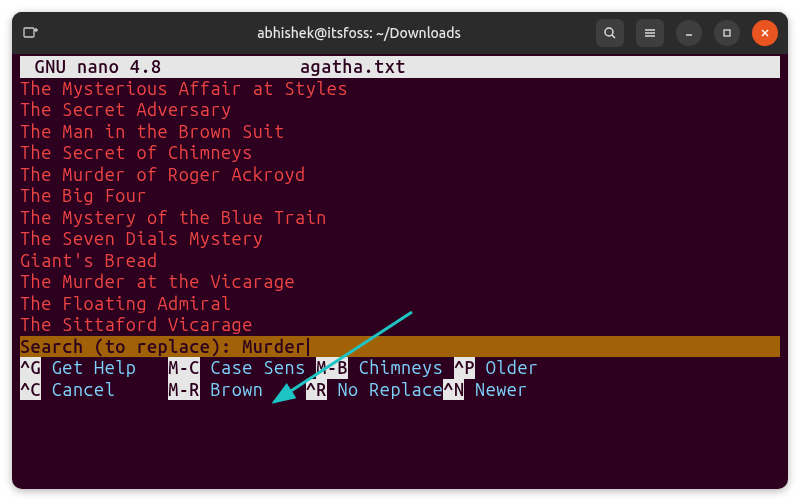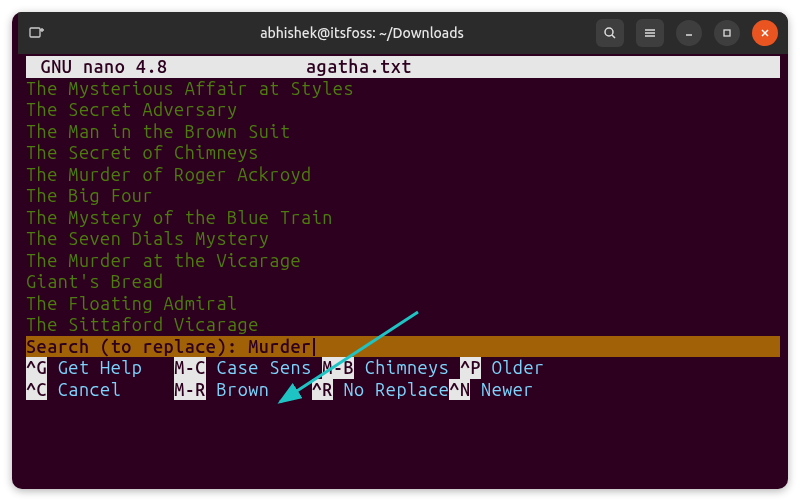--- a/index.html
+++ b/index.html
@@ -12,21 +12,20 @@
     }
     .window {
       margin: 12px;
       width: 776px;
       height: 477px;
       background: #2c001e;
       border-radius: 10px;
       overflow: hidden;
       box-shadow: 0 2px 8px rgba(0,0,0,0.3);
       position: relative;
-      padding-left: 6px;
     }
     .titlebar {
       height: 42px;
       background: #2b2b2b;
       display: flex;
       align-items: center;
       padding: 0 10px;
       color: #e8e8e8;
       font-family: Ubuntu, sans-serif;
       font-size: 14px;
@@ -58,21 +57,21 @@
     .header-line {
       background: #e6e6e6;
       color: #2c001e;
       display: flex;
       white-space: pre;
       font-weight: 500;
       align-items: center;
     }
     .header-left { padding-left: 4px; width: 280px; }
     .header-file { }
-    .text-line { white-space: pre; color: #4d7c0f; }
+    .text-line { white-space: pre; color: #ef4444; }
     .search-line {
       background: #a16207;
       color: #2c001e;
       white-space: pre;
       font-weight: 500;
       position: relative;
     }
     .cursor {
       display: inline-block;
       width: 2px;
@@ -145,22 +144,22 @@
       <span class="header-file">agatha.txt</span>
     </div>
     <div class="text-line">The Mysterious Affair at Styles</div>
     <div class="text-line">The Secret Adversary</div>
     <div class="text-line">The Man in the Brown Suit</div>
     <div class="text-line">The Secret of Chimneys</div>
     <div class="text-line">The Murder of Roger Ackroyd</div>
     <div class="text-line">The Big Four</div>
     <div class="text-line">The Mystery of the Blue Train</div>
     <div class="text-line">The Seven Dials Mystery</div>
+    <div class="text-line">Giant's Bread</div>
     <div class="text-line">The Murder at the Vicarage</div>
-    <div class="text-line">Giant's Bread</div>
     <div class="text-line">The Floating Admiral</div>
     <div class="text-line">The Sittaford Vicarage</div>
     <div class="search-line"><span>Search (to replace): </span><span>Murder</span><span class="cursor"></span>                                          </div>
     <div class="help-lines">
       <div class="help-row">
         <span class="kb">^G</span><span class="kd"> Get Help </span><span class="kd">  </span><span class="kb">M-C</span><span class="kd"> Case Sens</span><span class="kd"> </span><span class="kb">M-B</span><span class="kd"> Chimneys</span><span class="kd"> </span><span class="kb">^P</span><span class="kd"> Older</span>
       </div>
       <div class="help-row">
         <span class="kb">^C</span><span class="kd"> Cancel   </span><span class="kd">  </span><span class="kb">M-R</span><span class="kd"> Brown   </span><span class="kd"> </span><span class="kb">^R</span><span class="kd"> No Replace</span><span class="kb">^N</span><span class="kd"> Newer</span>
       </div>

